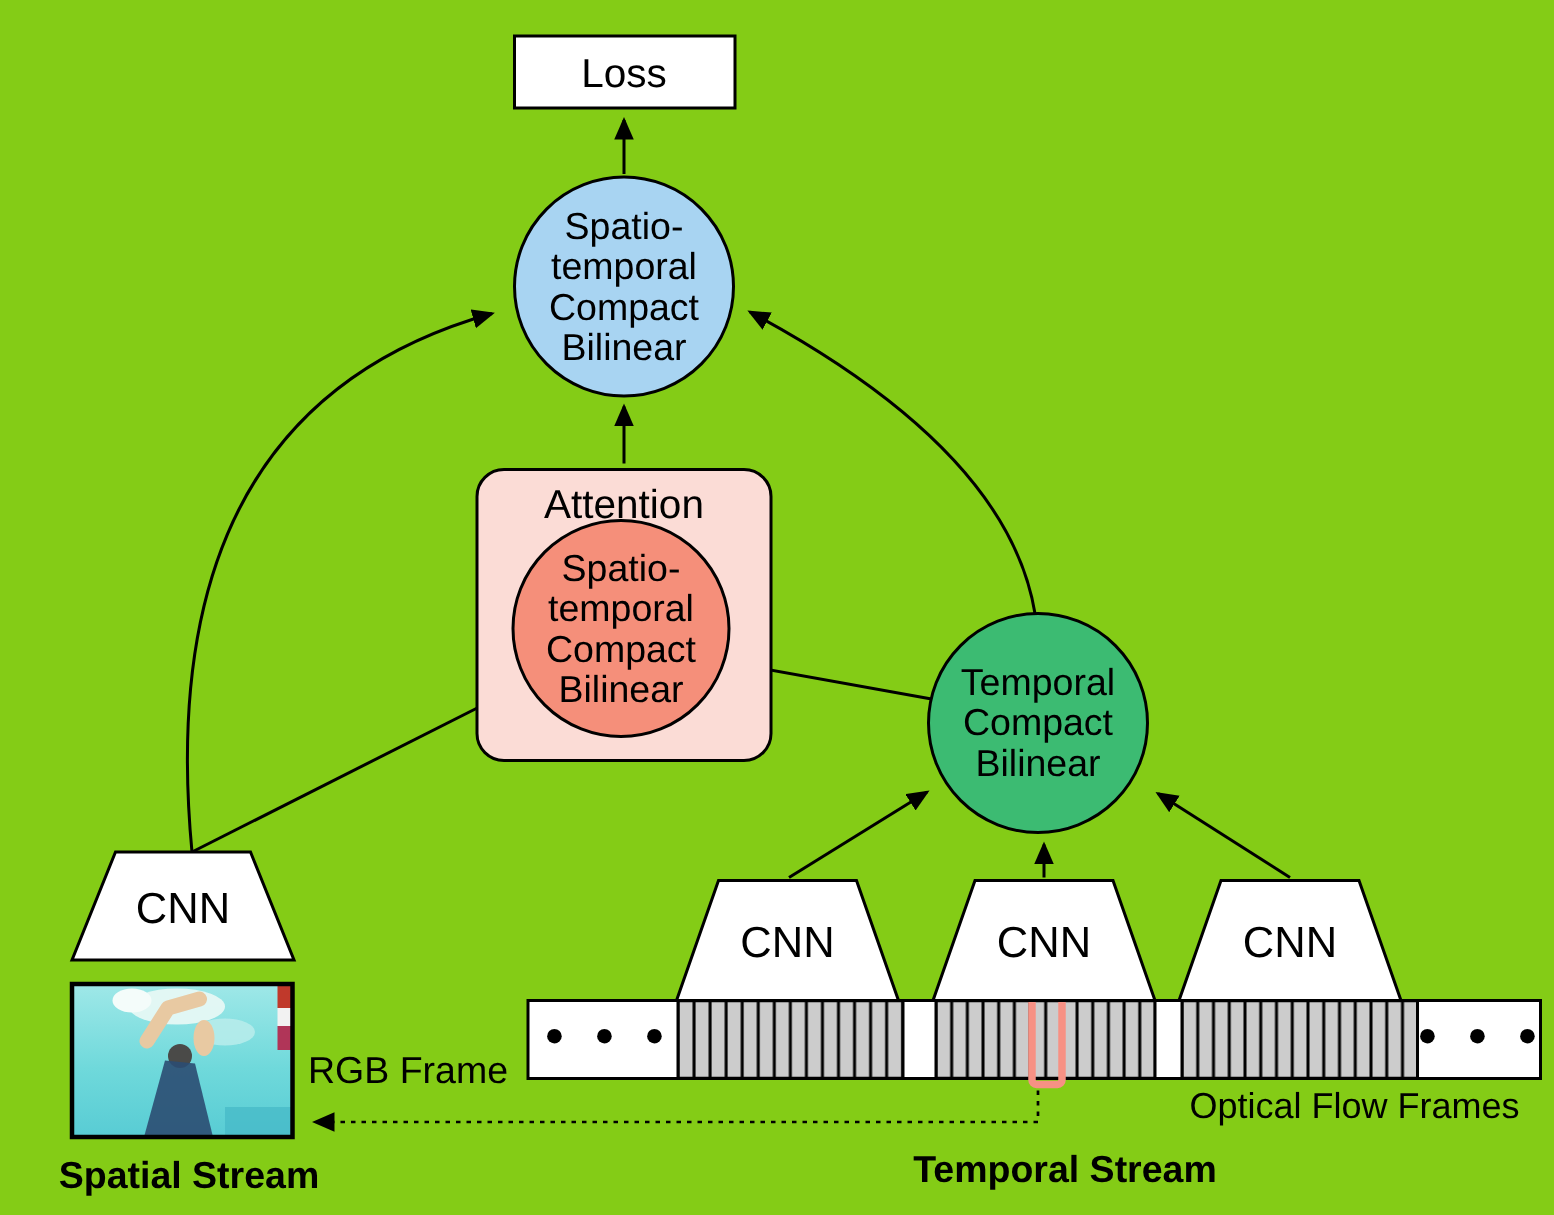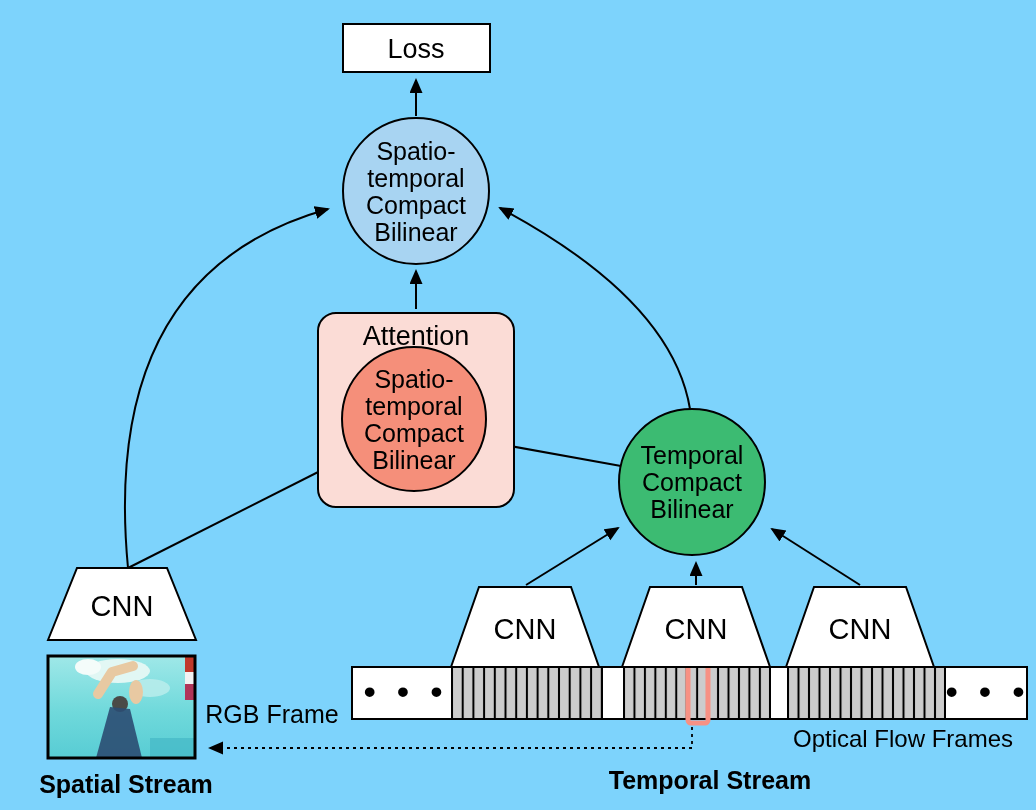--- a/index.html
+++ b/index.html
@@ -1,16 +1,16 @@
 <!DOCTYPE html>
 <html><head>
 <meta charset="utf-8">
 <style>
   html,body{margin:0;padding:0;background:#ffffff;}
-  .stage{position:relative;width:1036px;height:810px;background:#7dd3fc;overflow:hidden;}
+  .stage{position:relative;width:1036px;height:810px;background:#84cc16;overflow:hidden;}
   svg{display:block;}
   text{font-family:"Liberation Sans","DejaVu Sans",sans-serif;fill:#000;}
   .node-line{font-size:25px;}
   .loss-label{font-size:27px;}
   .attn-label{font-size:27px;}
   .cnn-label{font-size:29px;}
   .side-label{font-size:25px;}
   .flow-label{font-size:24px;}
   .stream-label{font-size:25px;font-weight:bold;}
   .dots{font-size:34px;letter-spacing:6px;font-weight:bold;}

